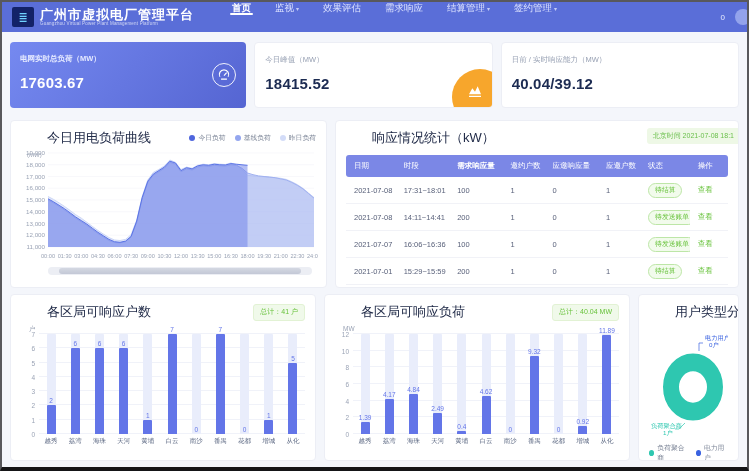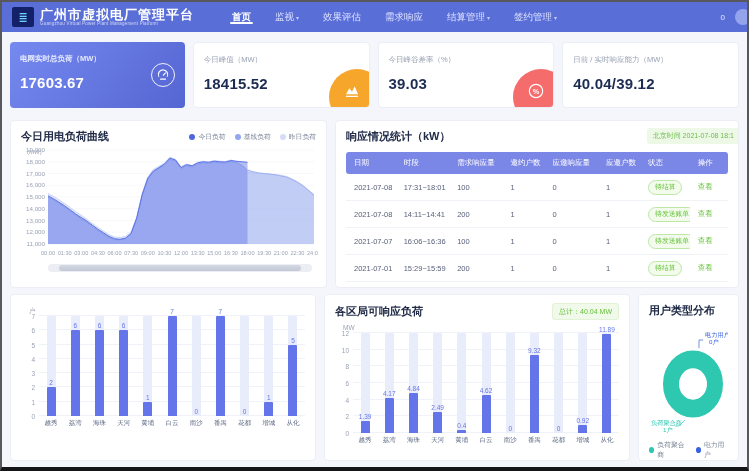--- a/index.html
+++ b/index.html
@@ -9,21 +9,21 @@
            border:2px solid #58585c; border-bottom:4px solid #151517; overflow:hidden; }
 
   
   .navbar { position:absolute; top:0; left:0; right:0; height:30px; background:#5a6ed8;
             display:flex; align-items:center; padding:0 10px; color:#fff; }
   .logo { display:flex; align-items:center; gap:6px; }
   .logo-box { width:22px; height:20px; background:#132268; border-radius:2px; color:#6fd2ff;
               font-size:11px; display:flex; align-items:center; justify-content:center; font-weight:bold; }
   .t-cn { font-size:13px; font-weight:bold; letter-spacing:1px; line-height:13px; }
   .t-en { font-size:4.5px; color:rgba(255,255,255,.7); letter-spacing:.2px; }
-  .nav-menu { display:flex; align-items:center; margin-left:26px; height:30px; }
+  .nav-menu { display:flex; align-items:flex-start; margin-left:26px; height:30px; }
   .nav-item { position:relative; display:flex; align-items:center; gap:2px; padding:0 12px;
               font-size:9.5px; color:#dde3ff; cursor:pointer; white-space:nowrap; }
   .nav-item.active { color:#fff; font-weight:bold; }
   .nav-item.active::after { content:""; position:absolute; left:10px; right:10px; bottom:0;
               height:2px; background:#fff; border-radius:1px; }
   .caret { font-size:6px; color:#c4ccf5; }
   .nav-right { margin-left:auto; display:flex; align-items:center; gap:10px; }
   .notif { font-size:8px; color:#e8ecff; }
   .avatar { width:16px; height:16px; border-radius:50%; background:#93a3ec; margin-right:-14px; }
 
@@ -38,21 +38,21 @@
   .kpi-card.primary .kpi-value { color:#fff; }
   .corner { position:absolute; right:-16px; bottom:-18px; width:56px; height:56px; border-radius:50%; }
   .corner-icon { position:absolute; right:9px; bottom:8px; width:16px; height:16px; }
   .gauge-ring { position:absolute; right:10px; top:50%; transform:translateY(-50%);
                 width:24px; height:24px; border:1.4px solid rgba(255,255,255,.9); border-radius:50%;
                 display:flex; align-items:center; justify-content:center; }
 
   
   .panel { background:#fff; border:1px solid #eceef5; border-radius:4px; padding:8px 10px; position:relative; }
   .panel-head { display:flex; align-items:center; justify-content:space-between; }
-  .panel-title { font-size:11px; font-weight:bold; color:#222c49; white-space:nowrap; }
+  .panel-title { font-size:13px; font-weight:normal; color:#222c49; white-space:nowrap;margin-left:26px; }
   .mid-row { position:absolute; top:118px; left:8px; right:8px; height:168px; display:flex; gap:8px; }
   .chart-panel { width:317px; flex:none; }
   .table-panel { flex:1; overflow:hidden; }
 
   
   .legend { display:flex; gap:9px; }
   .legend-item { display:flex; align-items:center; gap:3px; font-size:6.8px; color:#7b8496; cursor:pointer; }
   .legend-dot { width:6px; height:6px; border-radius:50%; }
   .datazoom { margin:2px 4px 0 27px; height:8px; background:#eceef4; border-radius:4px; position:relative; cursor:pointer; }
   .dz-handle { position:absolute; left:4%; right:4%; top:1px; bottom:1px; background:linear-gradient(#d4d8e2,#c3c8d6); border-radius:3px; }
@@ -151,29 +151,20 @@
           </svg>
         </div>
       </div>
       <div class="kpi-card">
         <div class="kpi-label">今日峰值（MW）</div>
         <div class="kpi-value">18415.52</div>
         <div class="corner" style="background: rgb(247, 166, 44);"></div>
         <div class="corner-icon"><svg viewBox="0 0 24 24" width="16" height="16">
             <path d="M3 17 L8 8 L12 13 L16 5 L21 17 Z" fill="#fff"></path>
             <line x1="3" y1="20" x2="21" y2="20" stroke="#fff" stroke-width="2"></line>
-          </svg></div>
-      </div>
-      <div class="kpi-card">
-        <div class="kpi-label">今日峰谷差率（%）</div>
-        <div class="kpi-value">39.03</div>
-        <div class="corner" style="background: rgb(245, 108, 108);"></div>
-        <div class="corner-icon"><svg viewBox="0 0 24 24" width="16" height="16">
-            <circle cx="12" cy="12" r="10" fill="none" stroke="#fff" stroke-width="1.8"></circle>
-            <text x="12" y="16" font-size="11" font-weight="bold" fill="#fff" text-anchor="middle">%</text>
           </svg></div>
       </div>
       <div class="kpi-card">
         <div class="kpi-label">日前 / 实时响应能力（MW）</div>
         <div class="kpi-value">40.04/39.12</div>
       </div>
     </section>
 
   <section class="mid-row">
     <div class="panel chart-panel">
@@ -242,21 +233,21 @@
         <div class="dz-handle"></div>
       </div>
     </div>
 
     <div class="panel table-panel">
       <div class="panel-title">响应情况统计（kW）</div>
       <div class="time-badge">北京时间 2021-07-08 18:1</div>
       <div class="tbl-head" id="tblHead">
           <div class="tbl-cell" style="width: 13%;">日期</div>
           <div class="tbl-cell" style="width: 14%;">时段</div>
-          <div class="tbl-cell" style="width: 14%;">需求响应量</div>
+          <div class="tbl-cell" style="width: 14%; font-weight: bold;">需求响应量</div>
           <div class="tbl-cell" style="width: 11%;">邀约户数</div>
           <div class="tbl-cell" style="width: 14%;">应邀响应量</div>
           <div class="tbl-cell" style="width: 11%;">应邀户数</div>
           <div class="tbl-cell" style="width: 13%;">状态</div>
           <div class="tbl-cell" style="width: 10%;">操作</div>
         </div>
       <div id="tblBody">
           <div class="tbl-row">
             <div class="tbl-cell" style="width: 13%;">2021-07-08</div>
             <div class="tbl-cell" style="width: 14%;">17:31~18:01</div>
@@ -297,20 +288,24 @@
             <div class="tbl-cell" style="width: 13%;"><span class="status-pill">待结算</span></div>
             <div class="tbl-cell" style="width: 10%;"><span class="view-link">查看</span></div>
           </div>
           <div class="tbl-empty"></div>
         </div>
     </div>
   </section>
 
   <section class="bot-row">
     <div class="panel bar-panel" id="usersPanel">
+      <div class="panel-head">
+        <div class="panel-title">各区局可响应户数</div>
+        <div class="total-badge">总计：41 户</div>
+      </div>
       <div class="bc">
         <div class="bc-unit">户</div>
         <div class="bc-main">
           <div class="bc-ylabels">
               <div class="bc-ylab" style="bottom: 0%;">0</div>
               <div class="bc-ylab" style="bottom: 14.2857%;">1</div>
               <div class="bc-ylab" style="bottom: 28.5714%;">2</div>
               <div class="bc-ylab" style="bottom: 42.8571%;">3</div>
               <div class="bc-ylab" style="bottom: 57.1429%;">4</div>
               <div class="bc-ylab" style="bottom: 71.4286%;">5</div>

